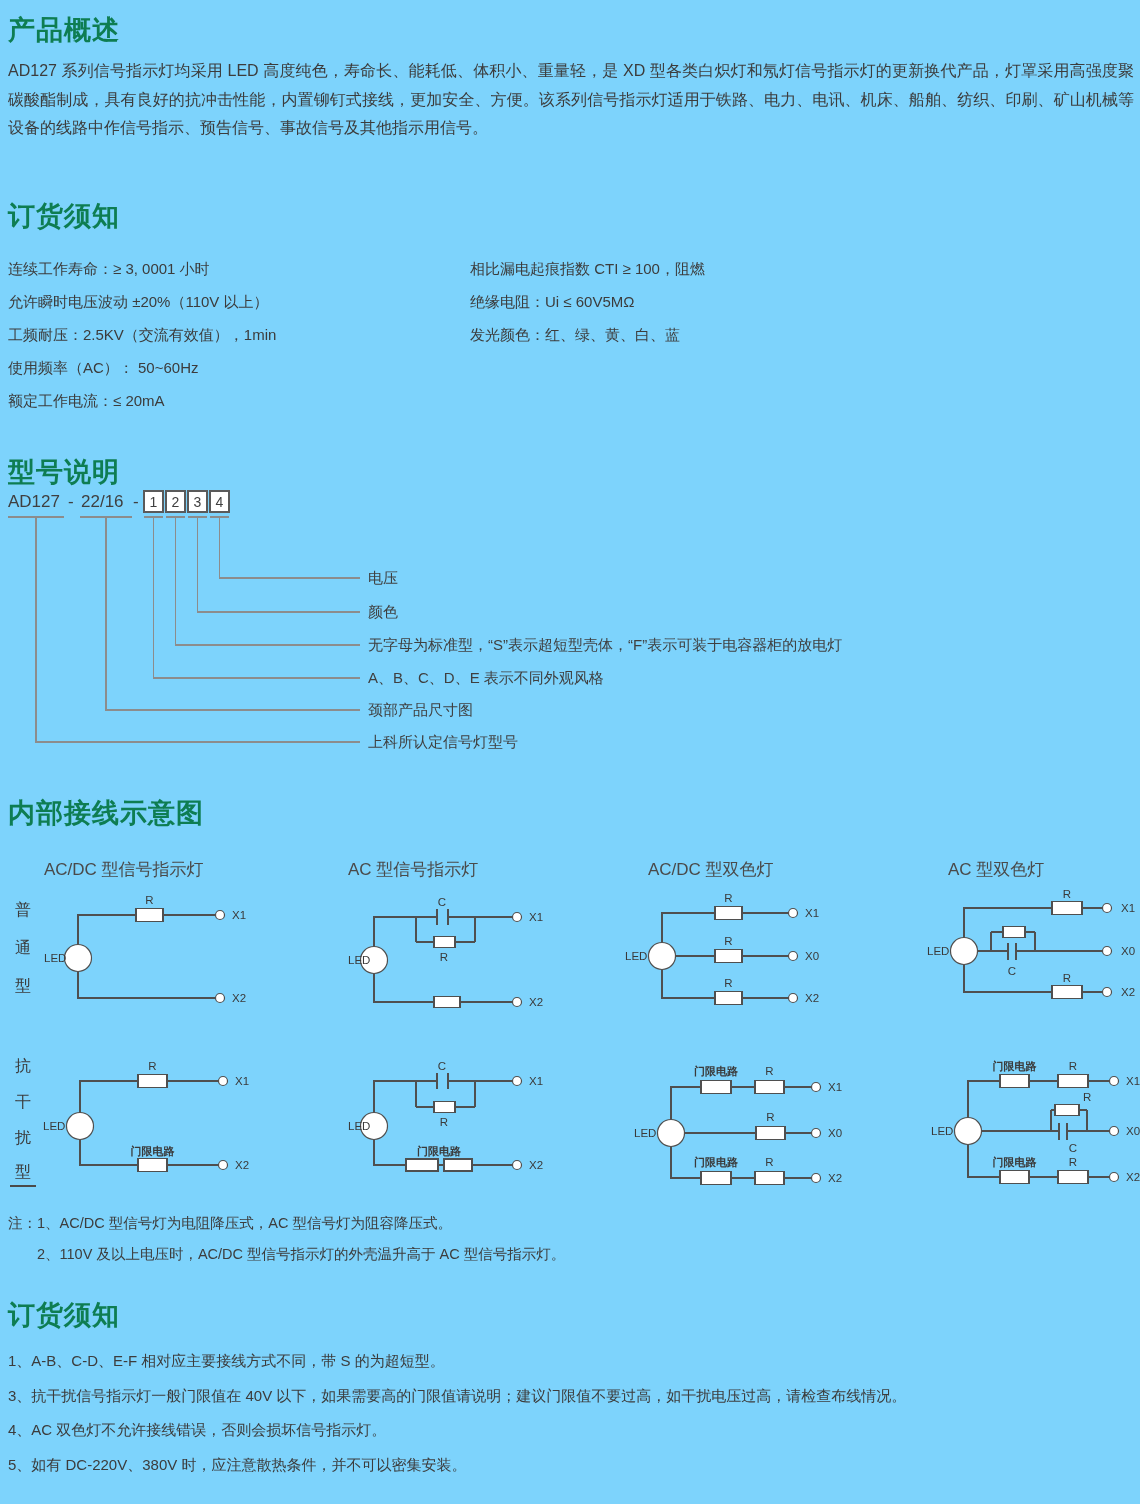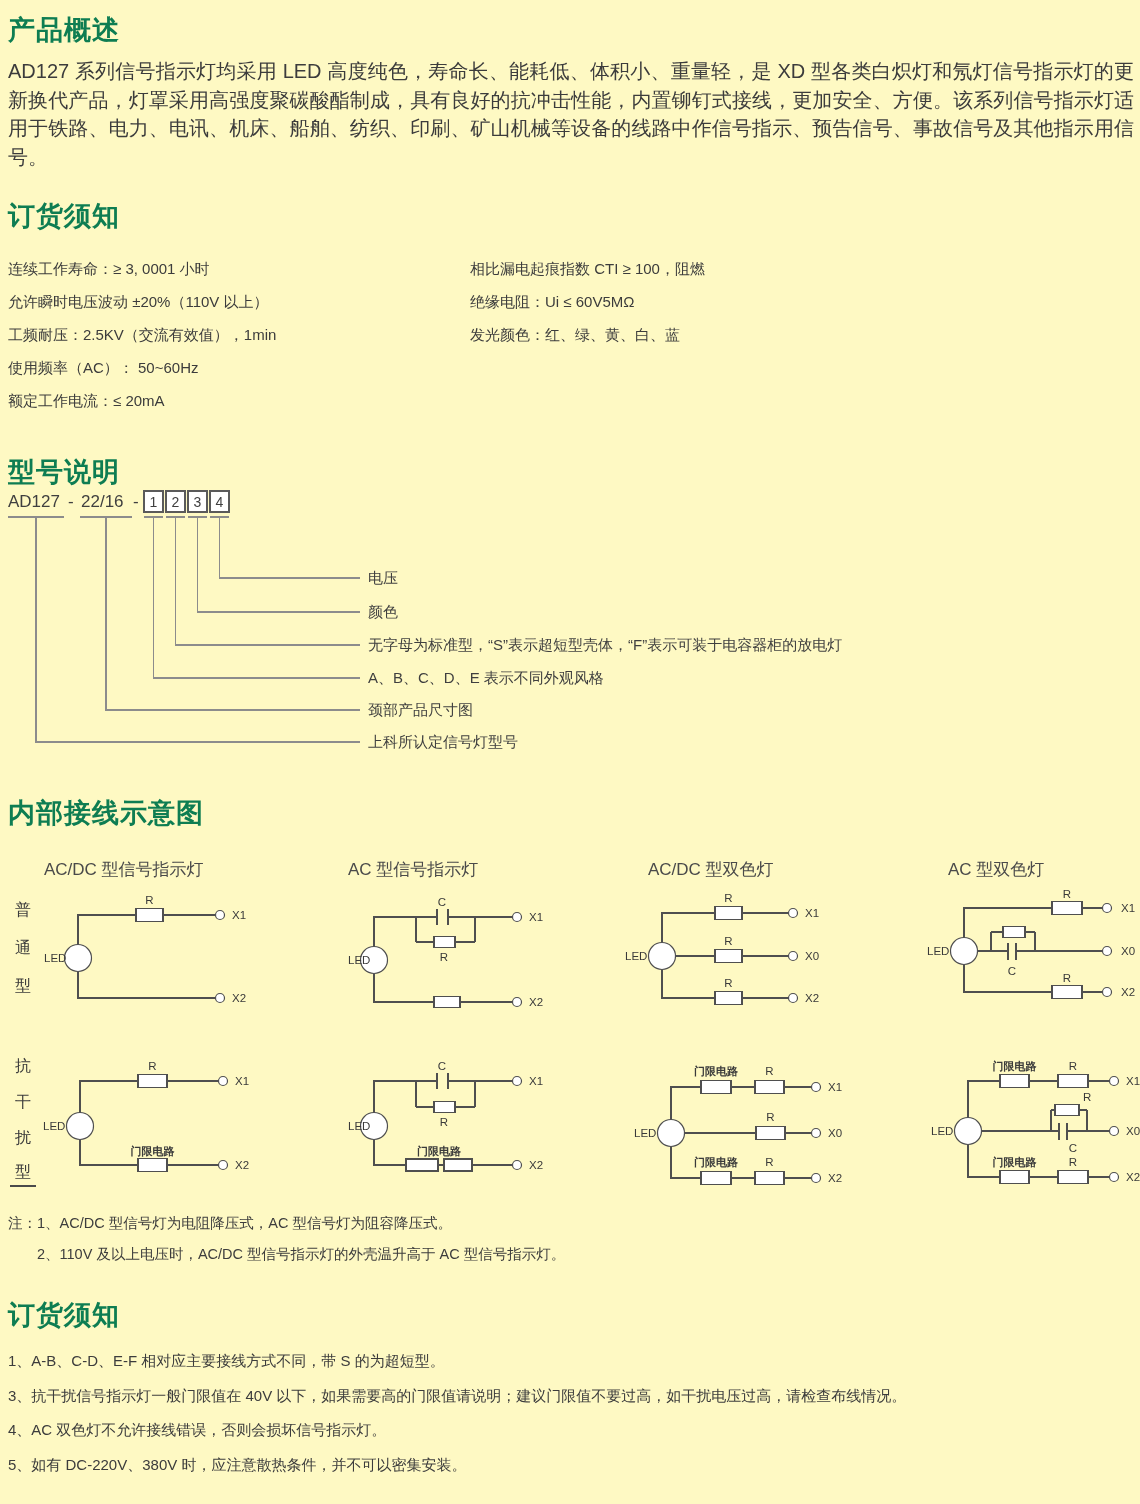--- a/index.html
+++ b/index.html
@@ -1,19 +1,19 @@
 <!DOCTYPE html>
 <html><head>
 <meta charset="utf-8">
 <style>
   html,body{margin:0;padding:0;background:#ffffff;}
   body{font-family:"Liberation Sans","DejaVu Sans",sans-serif;color:#3c3c3c;}
-  .page{position:relative;width:1140px;height:1504px;background:#fef9c3;overflow:hidden;}
+  .page{position:relative;width:1140px;height:1504px;background:#7dd3fc;overflow:hidden;}
   h2.sec{position:absolute;margin:0;left:8px;color:#0e7d52;font-size:27px;font-weight:700;letter-spacing:1px;font-family:"Liberation Sans","DejaVu Sans",sans-serif;}
-  .para{position:absolute;left:8px;top:57px;width:1126px;font-size:20px;line-height:28.5px;text-align:justify;color:#3c3c3c;}
+  .para{position:absolute;left:8px;top:57px;width:1126px;font-size:16px;line-height:28.5px;text-align:justify;color:#3c3c3c;}
   .spec-col{position:absolute;top:252px;font-size:15px;line-height:33px;color:#3c3c3c;}
   .spec-left{left:8px;width:450px;}
   .spec-right{left:470px;width:500px;}
   .spec-col div{white-space:nowrap;}
   
   .mdl{position:absolute;left:8px;top:486px;overflow:visible;}
   .mdl line,.mdl path{stroke:#8c8c8c;stroke-width:1.2;fill:none;shape-rendering:crispEdges;}
   .mdl rect{stroke:#5a5a5a;stroke-width:1.2;fill:#fff;shape-rendering:crispEdges;}
   .mdl text{fill:#3f3f3f;font-size:15px;font-family:"Liberation Sans","DejaVu Sans",sans-serif;}
   .mdl text.code{font-size:17px;}

